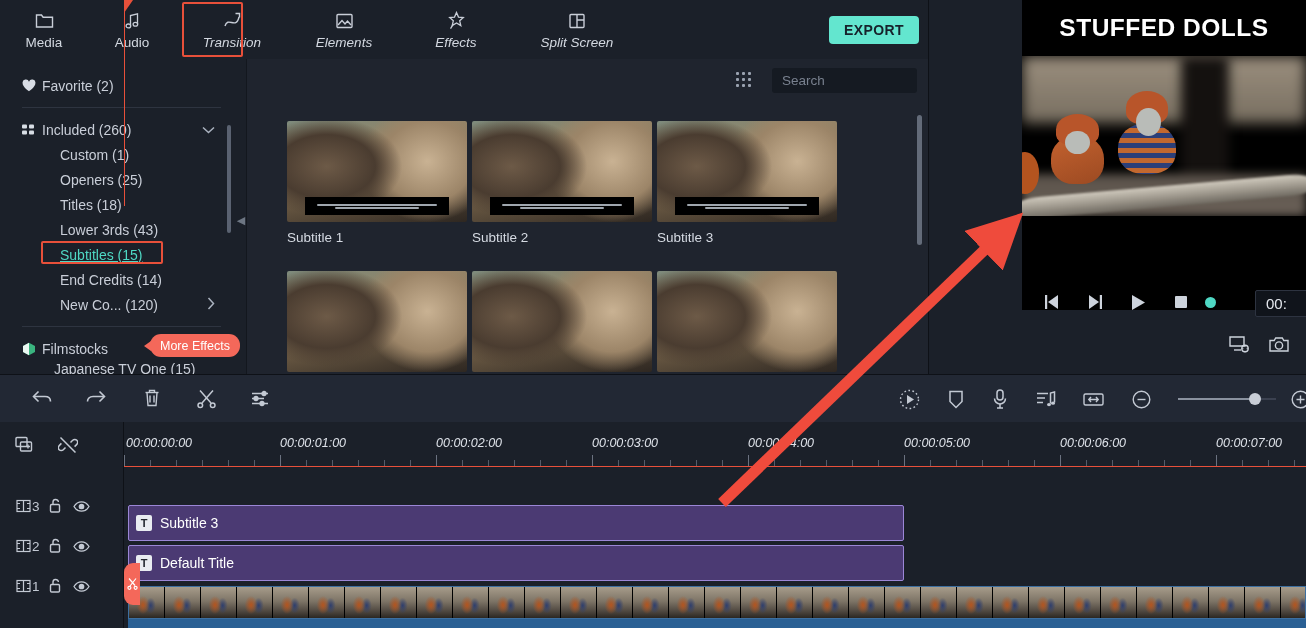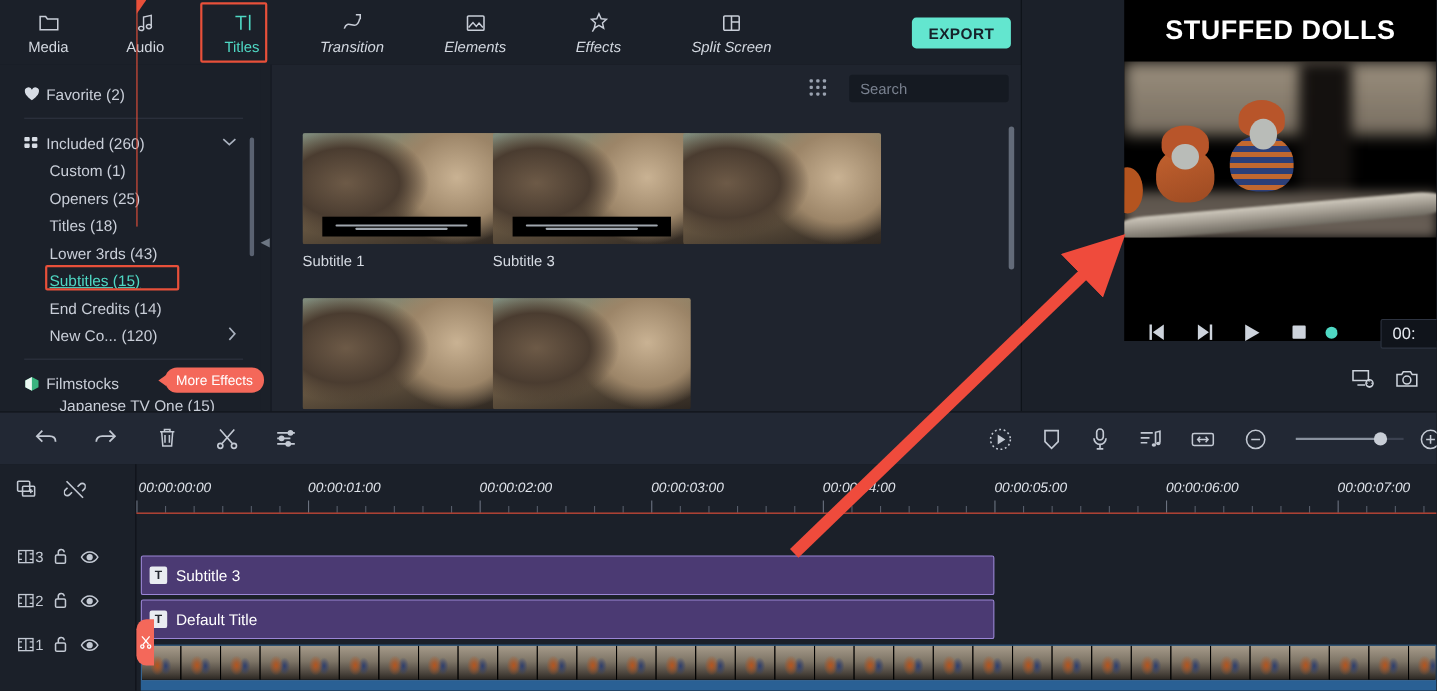--- a/index.html
+++ b/index.html
@@ -49,21 +49,21 @@
   #sidebar {
     position: absolute; left: 0; top: 59px; width: 237px; height: 315px;
     background: #1b2029; padding-top: 14px; overflow: hidden;
   }
   .side-row {
     height: 25px; display: flex; align-items: center;
     font-size: 14px; color: #c9ced8; cursor: pointer; padding-left: 22px;
     position: relative;
   }
   .side-row .sicon { width: 20px; display:flex; align-items:center; color:#d8dde5; }
-  .side-sub { padding-left: 45px; font-size: 14px; color: #c9ced8; }
+  .side-sub { padding-left: 60px; font-size: 14px; color: #c9ced8; }
   .side-sub.sel { color: #4fd8c4; text-decoration: underline; }
   .side-div { height: 1px; background: #2e3440; margin: 9px 16px 9px 22px; }
   .chev { position: absolute; right: 22px; color: #aab2bf; font-size: 11px; }
   #subtitles-box { left: 41px; top: 241px; width: 122px; height: 23px; }
 
   #filmstocks-row { margin-top: 4px; }
   #more-effects {
     position: absolute; left: 150px; top: 334px;
     height: 23px; padding: 0 10px; border-radius: 11px;
     background: #f4685a; color: #fff; font-size: 12.5px;
@@ -112,21 +112,21 @@
     font-family: "Liberation Sans", sans-serif;
   }
   #search-input::placeholder { color: #79818f; }
   #search-icon { width: 28px; color: #c4cad4; display:flex; align-items:center; justify-content:center; }
 
   #thumb-grid {
     position: absolute; left: 0; top: 42px; width: 668px; height: 273px;
     padding: 20px 0 0 28px;
     display: flex; flex-wrap: wrap; gap: 26px 25px; overflow: hidden;
   }
-  .thumb-cell { width: 148px; }
+  .thumb-cell { width: 148px; margin-left: 12px; }
   .thumb-img {
     width: 180px; height: 101px; border-radius: 2px; position: relative; overflow: hidden;
     background:
       radial-gradient(ellipse 60% 70% at 22% 45%, #6d5a47 0%, #4a3c30 45%, rgba(0,0,0,0) 70%),
       radial-gradient(ellipse 50% 80% at 78% 40%, #c9b293 0%, #9c8568 50%, rgba(0,0,0,0) 75%),
       linear-gradient(168deg, #7d8a7c 0%, #8f8468 26%, #6b5a44 58%, #2e2721 100%);
     cursor: pointer;
   }
   .thumb-img .capbar {
     position: absolute; left: 18px; right: 18px; bottom: 7px; height: 18px;
@@ -347,29 +347,20 @@
       <span class="nicon">
         <svg width="17" height="18" viewBox="0 0 17 18" fill="none" stroke="currentColor" stroke-width="1.3">
           <path d="M6.5 13.5V3.5l7-1.6v10"></path>
           <ellipse cx="4.4" cy="13.9" rx="2.3" ry="1.9"></ellipse>
           <ellipse cx="11.4" cy="12.2" rx="2.3" ry="1.9"></ellipse>
         </svg>
       </span>
       <span class="nlabel">Audio</span>
     </div>
 
-    <div class="navitem active">
-      <span class="nicon">
-        <svg width="19" height="19" viewBox="0 0 19 19" fill="none" stroke="currentColor" stroke-width="1.5">
-          <path d="M3 4h10M8 4v12"></path>
-            <path d="M16 2.5v14"></path>
-        </svg>
-      </span>
-      <span class="nlabel">Titles</span>
-    </div>
 
     <div class="navitem wide">
       <span class="nicon">
         <svg width="20" height="19" viewBox="0 0 20 19" fill="none" stroke="currentColor" stroke-width="1.4">
           <path d="M3 15c3-10 11 4 14-9"></path>
             <path d="M13.5 2.5h4v4"></path>
         </svg>
       </span>
       <span class="nlabel">Transition</span>
     </div>
@@ -516,20 +507,29 @@
 
     <div id="thumb-grid">
       <div class="thumb-cell">
         <div class="thumb-img">
           <div class="capbar">
               <span class="l1"></span>
               <span class="l2"></span>
             </div>
         </div>
         <div class="thumb-label">Subtitle 1</div>
+      </div>
+      <div class="thumb-cell">
+        <div class="thumb-img">
+          <div class="capbar">
+              <span class="l1"></span>
+              <span class="l2"></span>
+            </div>
+        </div>
+        <div class="thumb-label">Subtitle 2</div>
       </div>
       <div class="thumb-cell">
         <div class="thumb-img">
           <div class="capbar">
               <span class="l1"></span>
               <span class="l2"></span>
             </div>
         </div>
         <div class="thumb-label">Subtitle 3</div>
       </div>

